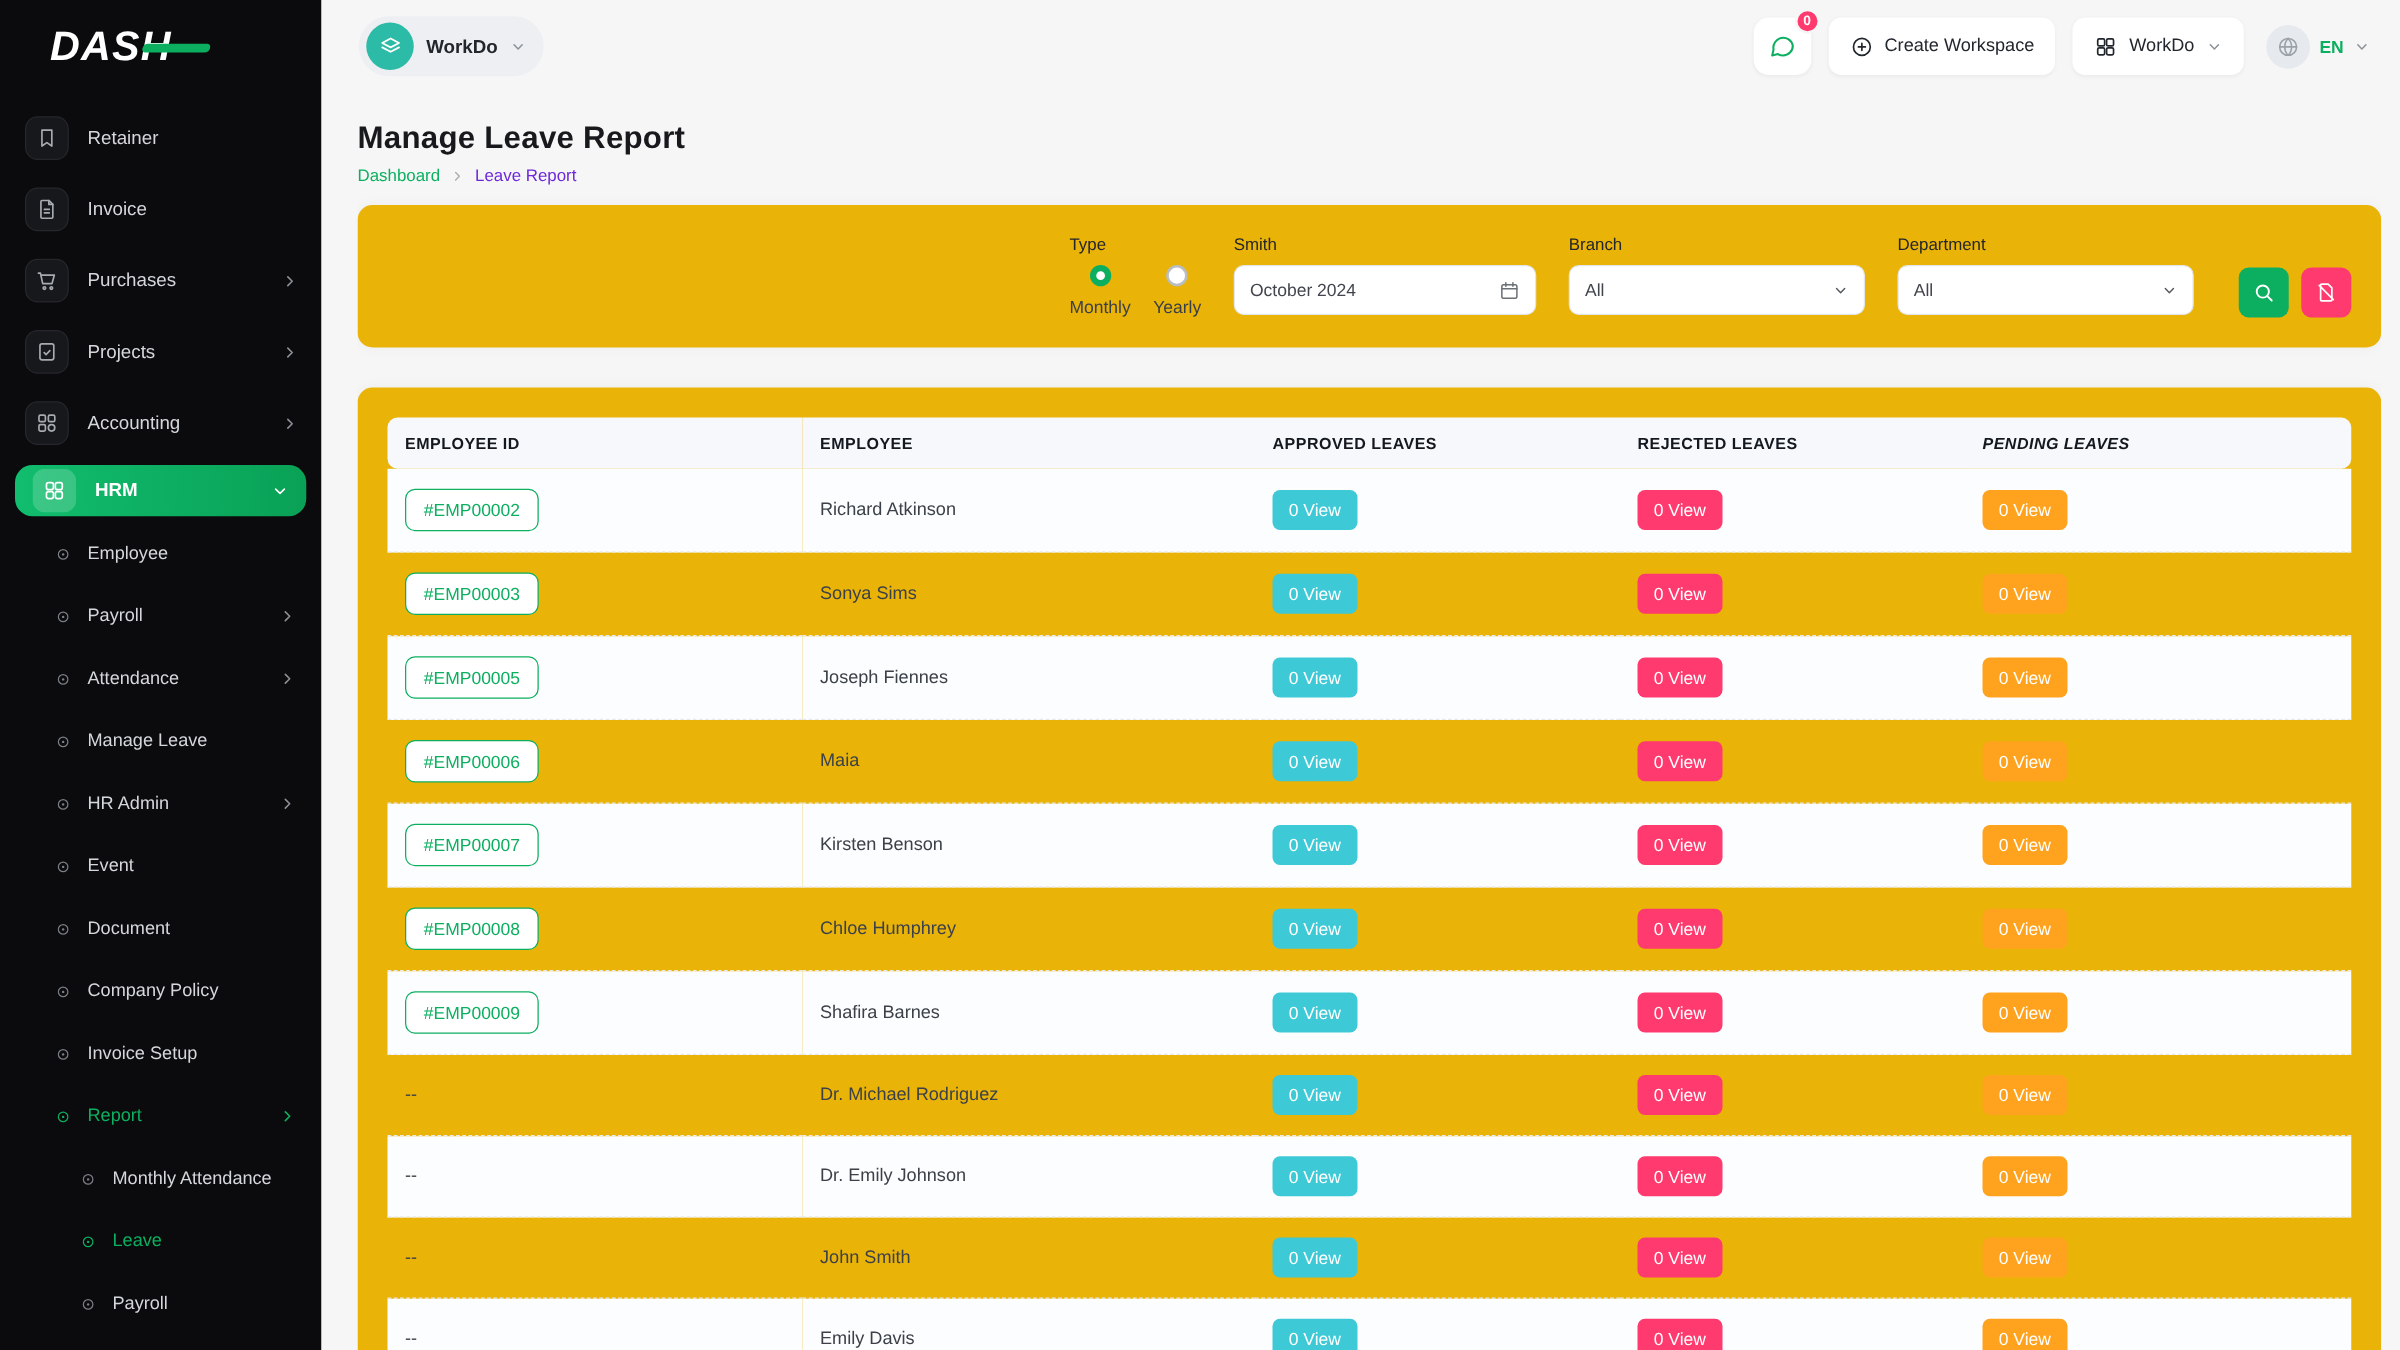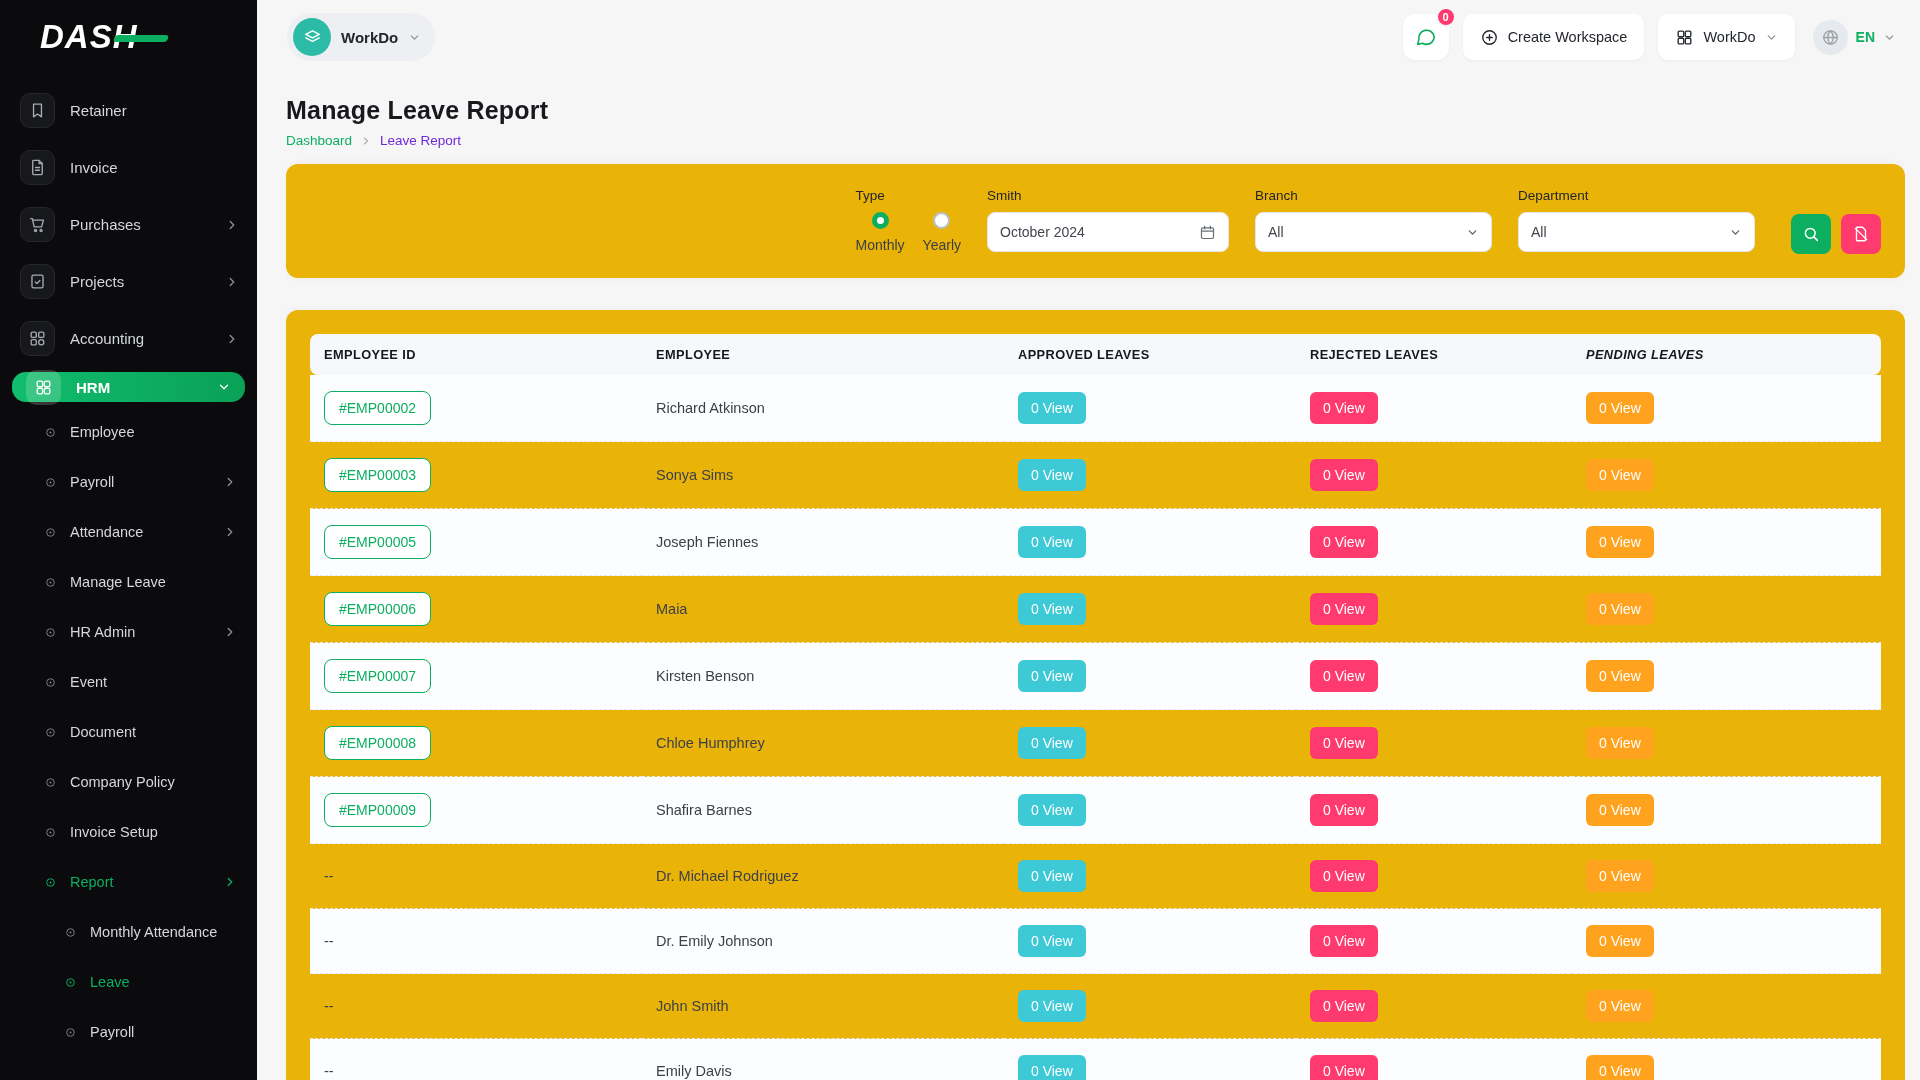--- a/index.html
+++ b/index.html
@@ -17,21 +17,21 @@
 .logo-wrap{height:74px;display:flex;align-items:center;padding-left:40px;flex:none;position:relative;cursor:pointer;}
 .logo-text{font-size:33px;font-weight:800;font-style:italic;color:#fff;letter-spacing:1px;}
 .logo-dash{position:absolute;left:114px;top:35px;width:54px;height:7px;border-radius:4px;background:var(--primary);transform:skewX(-18deg);}
 .sidebar-nav{flex:1;padding-top:8px;overflow:hidden;}
 .nav-item{display:flex;align-items:center;cursor:pointer;color:#D4D7DC;}
 .nav-item.lvl1{height:57px;padding:0 18px 0 20px;gap:15px;}
 .icon-box{width:35px;height:35px;border-radius:10px;background:#17181C;border:1px solid #26272C;display:flex;align-items:center;justify-content:center;color:#A6AAB1;flex:none;}
 .icon-box svg{width:19px;height:19px;}
 .nav-label{font-size:15px;font-weight:500;white-space:nowrap;}
 .chev{width:14px;height:14px;margin-left:auto;color:#8B8F96;}
-.nav-item.active{margin:5px 12px;height:30px;border-radius:14px;padding:0 14px;background:linear-gradient(92deg,#11BD6E,#09A156);color:#fff;}
+.nav-item.active{margin:5px 12px;height:41px;border-radius:14px;padding:0 14px;background:linear-gradient(92deg,#11BD6E,#09A156);color:#fff;}
 .nav-item.active .icon-box{background:rgba(255,255,255,.18);border-color:transparent;color:#fff;}
 .nav-item.active .nav-label{font-weight:700;}
 .nav-item.active .chev{color:#fff;}
 .nav-item.lvl2{height:50px;padding:0 20px 0 44px;gap:13px;font-size:14.5px;}
 .nav-item.lvl3{height:50px;padding:0 20px 0 64px;gap:13px;}
 .nav-item.lvl2 .nav-label,.nav-item.lvl3 .nav-label{font-size:14.5px;font-weight:400;}
 .dot-ico{width:13px;height:13px;color:#7A7F87;}
 .nav-item.highlight{color:var(--primary);}
 .nav-item.highlight .dot-ico,.nav-item.highlight .chev{color:var(--primary);}
 .nav-item.highlight .nav-label{color:var(--primary);}

